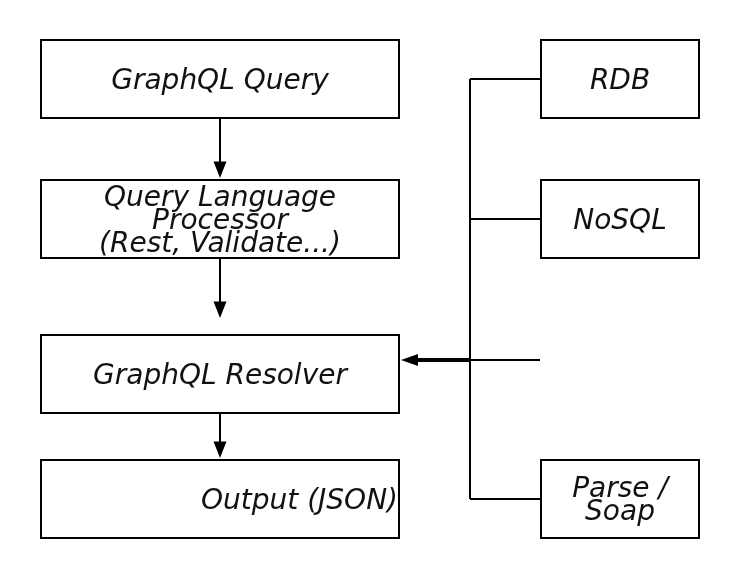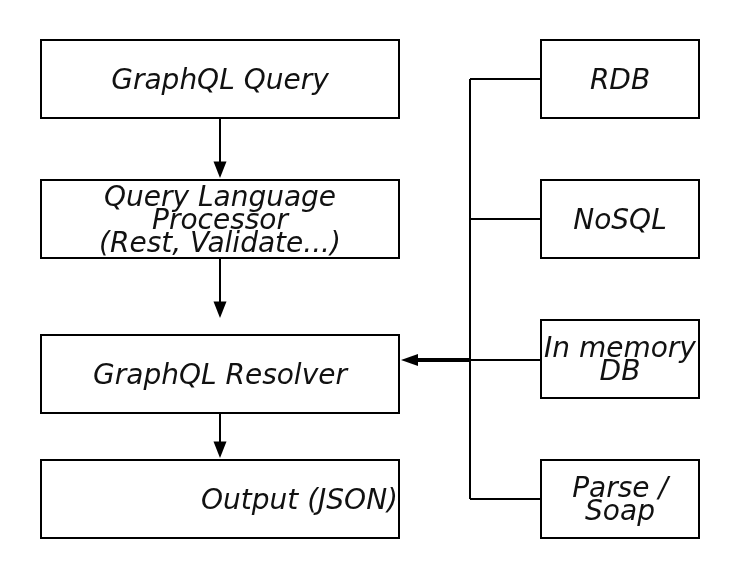--- a/index.html
+++ b/index.html
@@ -86,21 +86,18 @@
   </div>
 
   <div class="node ds-node n-rdb">
     <span>RDB</span>
   </div>
 
   <div class="node ds-node n-nosql">
     <span>NoSQL</span>
   </div>
 
-  <div class="node ds-node n-inmem">
-    <span>In memory DB</span>
-  </div>
 
   <div class="node ds-node n-rest">
     <span>Parse / Soap</span>
   </div>
 
 </div>
 
 </body></html>

